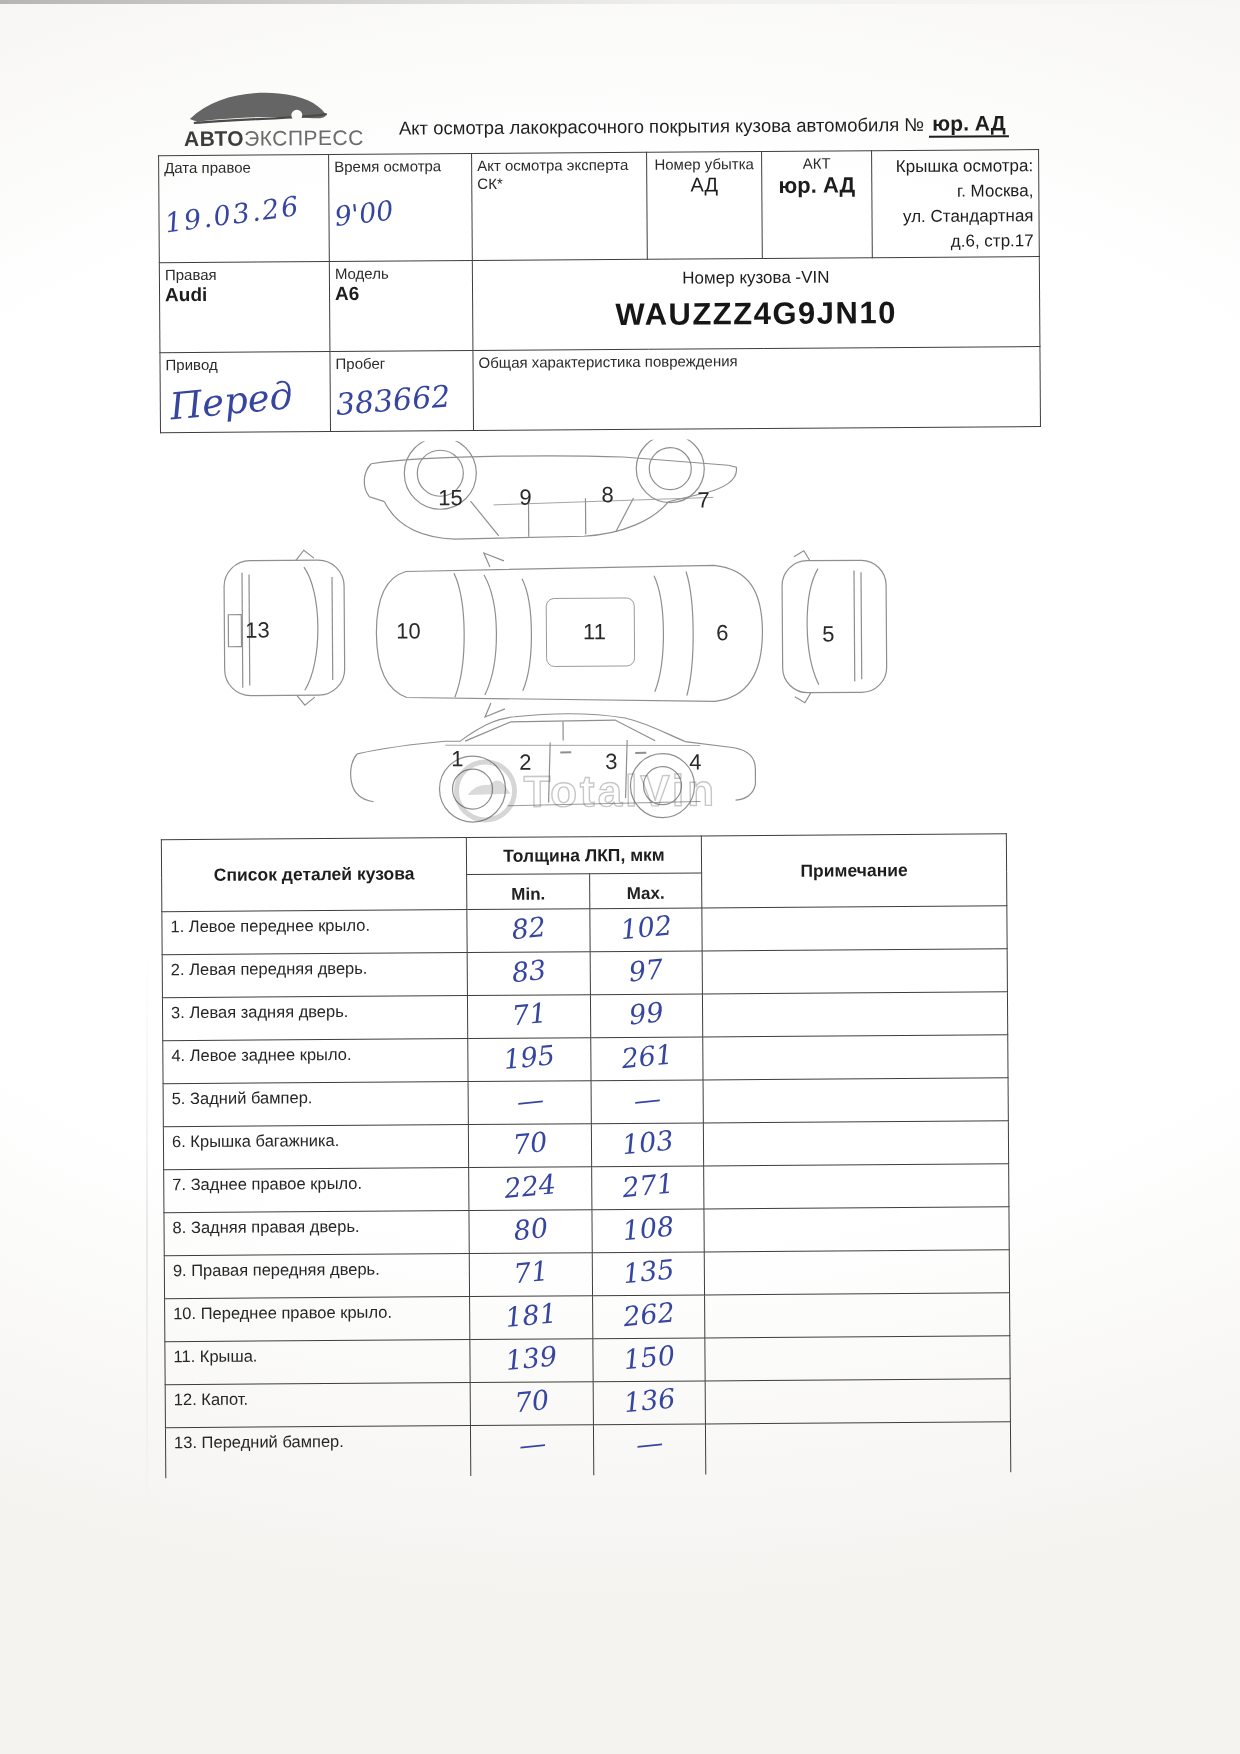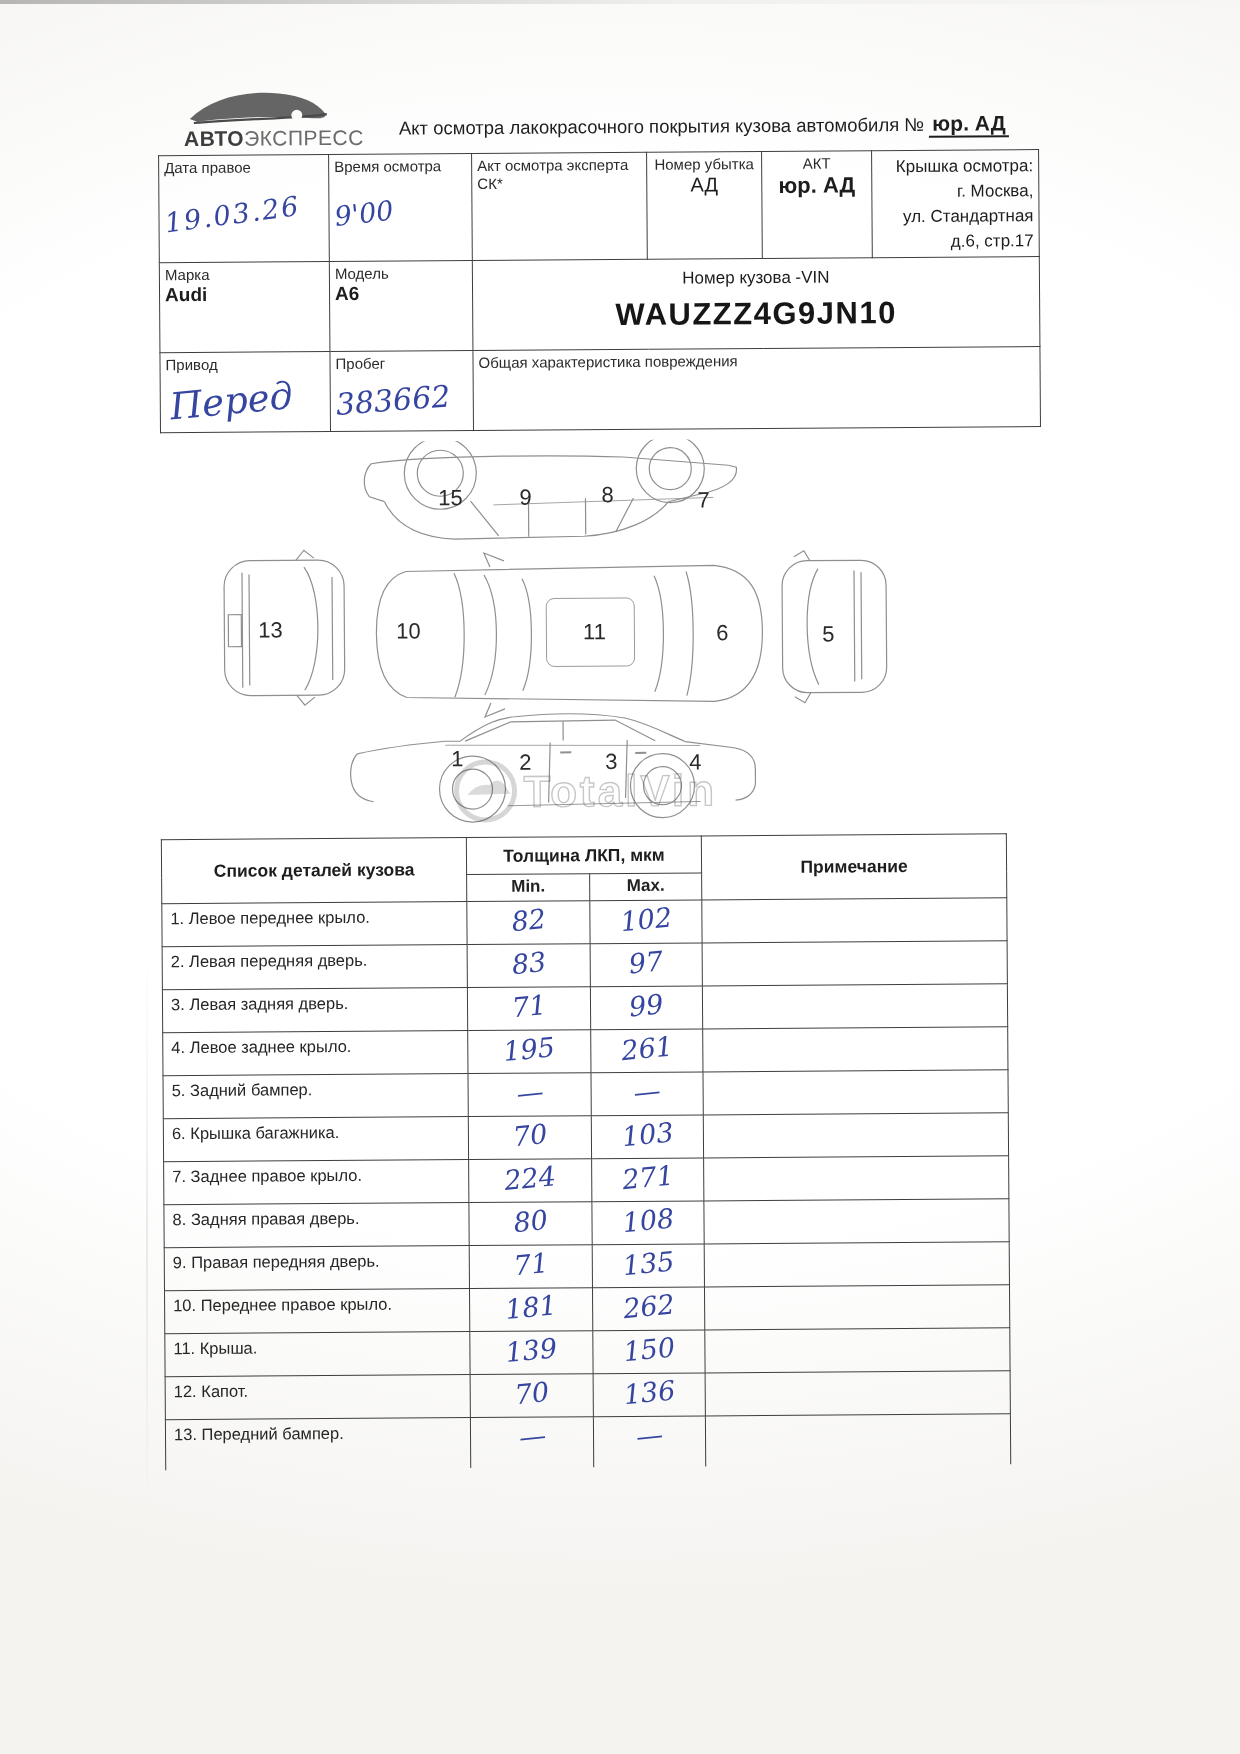--- a/index.html
+++ b/index.html
@@ -46,21 +46,21 @@
 
   
   .diag{position:absolute;left:150px;top:440px;width:900px;height:400px;}
   .dnum{position:absolute;transform:translate(-50%,-50%);font-size:22px;color:#2a2a2a;}
 
   
   .main{position:absolute;left:155px;top:836px;width:845px;}
   .main td{border:1.6px solid #3e3e3e;vertical-align:top;position:relative;}
   .main .hcell{font-size:17.5px;font-weight:bold;text-align:center;color:#1d1d1d;}
   .main .hparts{vertical-align:middle;}
-  .main .hsub{font-size:17px;font-weight:bold;text-align:center;padding:2px 0 4px 0;}
+  .main .hsub{font-size:17px;font-weight:bold;text-align:center;padding:10px 0 4px 0;}
   .main .name{font-size:16.5px;padding:5px 2px 0 8px;color:#262626;}
   .main .val{text-align:center;overflow:visible;}
   .main .val .hand{font-size:27px;margin-top:2px;transform:rotate(-5deg);}
   .main tr.cut td{border-bottom:none;}
   .col-parts{width:305px;}.col-min{width:123px;}.col-max{width:112px;}.col-note{width:305px;}
 </style>
 </head>
 <body>
 
 <div class="scan">
@@ -112,21 +112,21 @@
       </td>
       <td class="place">
         <span>Крышка осмотра:</span><br>
         <span>г. Москва,</span><br>
         <span>ул. Стандартная</span><br>
         <span>д.6, стр.17</span>
       </td>
     </tr>
     <tr style="height:90px">
       <td>
-        <span class="cl">Марка</span><br>
+        <span class="cl">Правая</span><br>
         <span class="v-brand">Audi</span>
       </td>
       <td>
         <span class="cl">Модель</span><br>
         <span class="v-model">А6</span>
       </td>
       <td colspan="4">
         <div class="vin-label">Номер кузова -VIN</div>
         <div class="vin-value">WAUZZZ4G9JN10</div>
       </td>
@@ -217,21 +217,21 @@
       <circle cx="330" cy="350" r="29" stroke="rgba(70,70,70,0.22)" stroke-width="5"></circle>
       <path d="M312,354 q9,-12 22,-10 q8,-8 14,-1 l7,10 z" fill="rgba(70,70,70,0.2)" stroke="none"></path>
       <text x="368" y="366" font-family="Liberation Sans, sans-serif" font-size="44" font-weight="bold" letter-spacing="3" fill="none" stroke="rgba(80,80,80,0.32)" stroke-width="1.4">TotalVin</text>
     </g>
   </svg>
 
   <span class="dnum" style="left:447px;top:497px">15</span>
   <span class="dnum" style="left:522px;top:497px">9</span>
   <span class="dnum" style="left:604px;top:495px">8</span>
   <span class="dnum" style="left:700px;top:501px">7</span>
-  <span class="dnum" style="left:266px;top:628px">13</span>
+  <span class="dnum" style="left:253px;top:628px">13</span>
   <span class="dnum" style="left:404px;top:630px">10</span>
   <span class="dnum" style="left:590px;top:632px">11</span>
   <span class="dnum" style="left:718px;top:634px">6</span>
   <span class="dnum" style="left:824px;top:636px">5</span>
   <span class="dnum" style="left:452px;top:758px">1</span>
   <span class="dnum" style="left:520px;top:762px">2</span>
   <span class="dnum" style="left:606px;top:762px">3</span>
   <span class="dnum" style="left:690px;top:763px">4</span>
 
   <table class="main">

